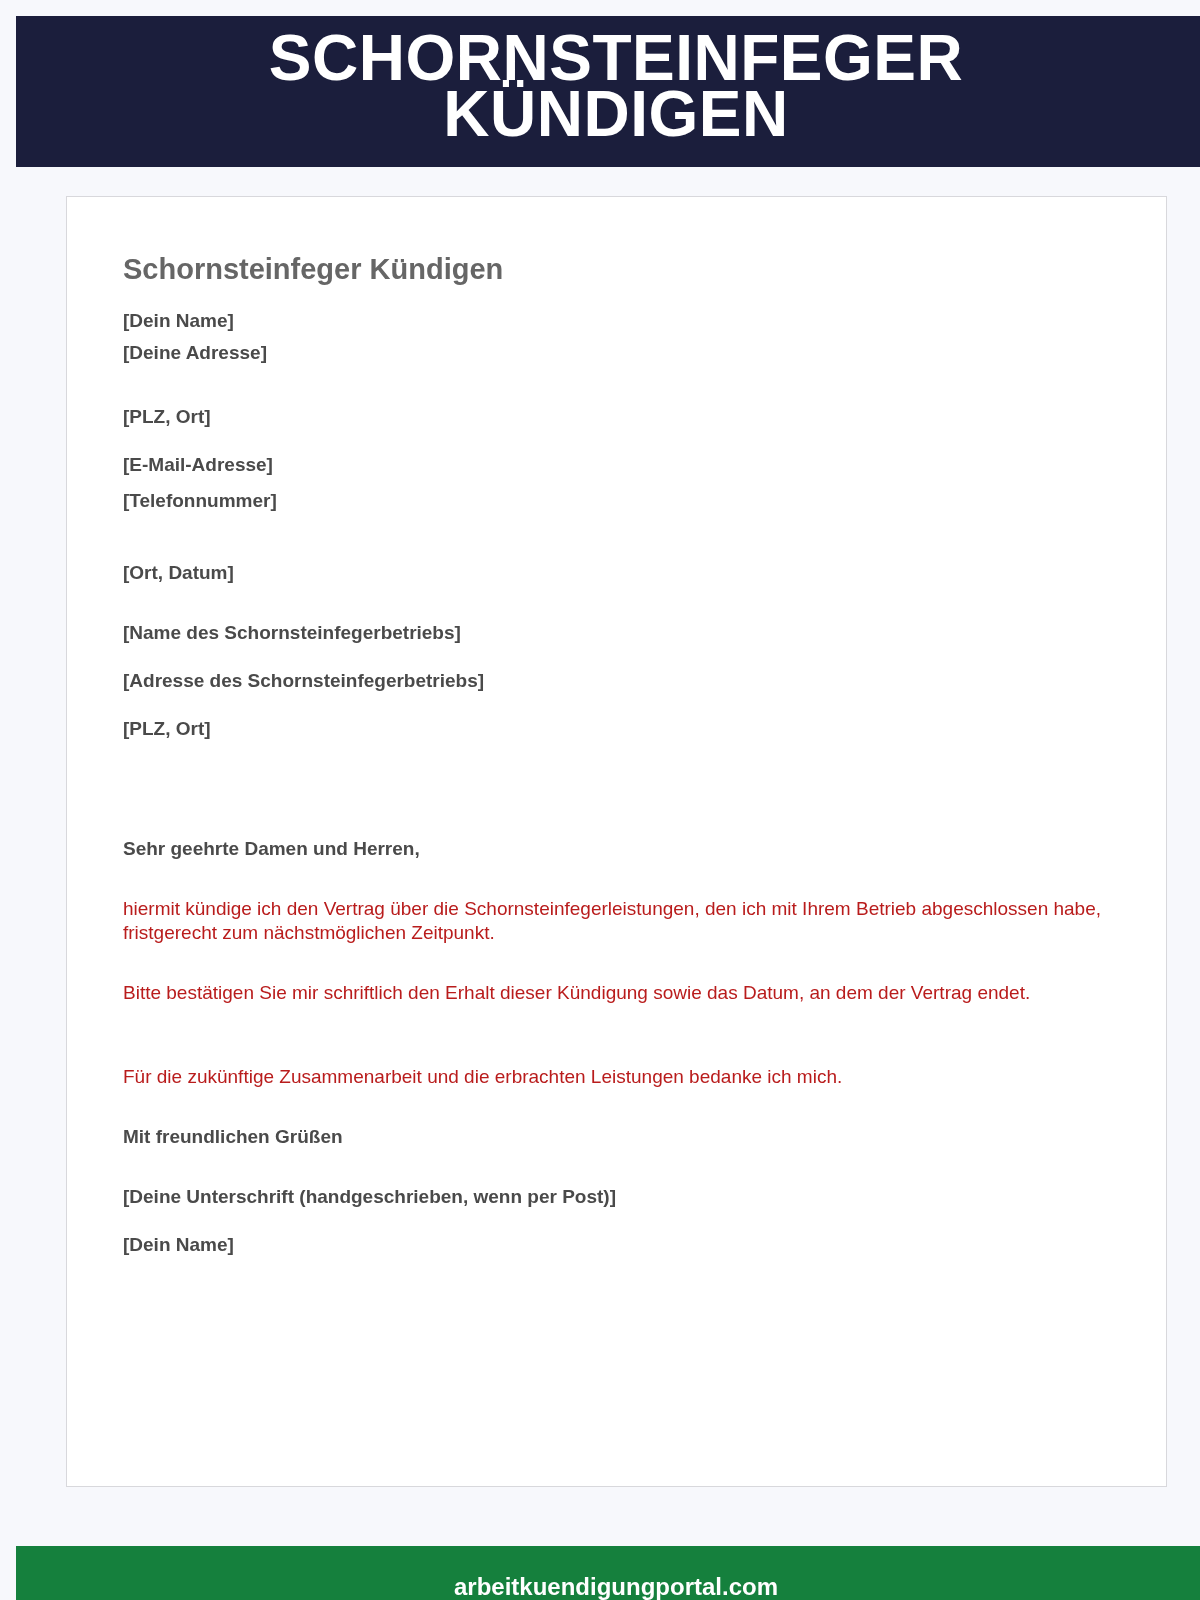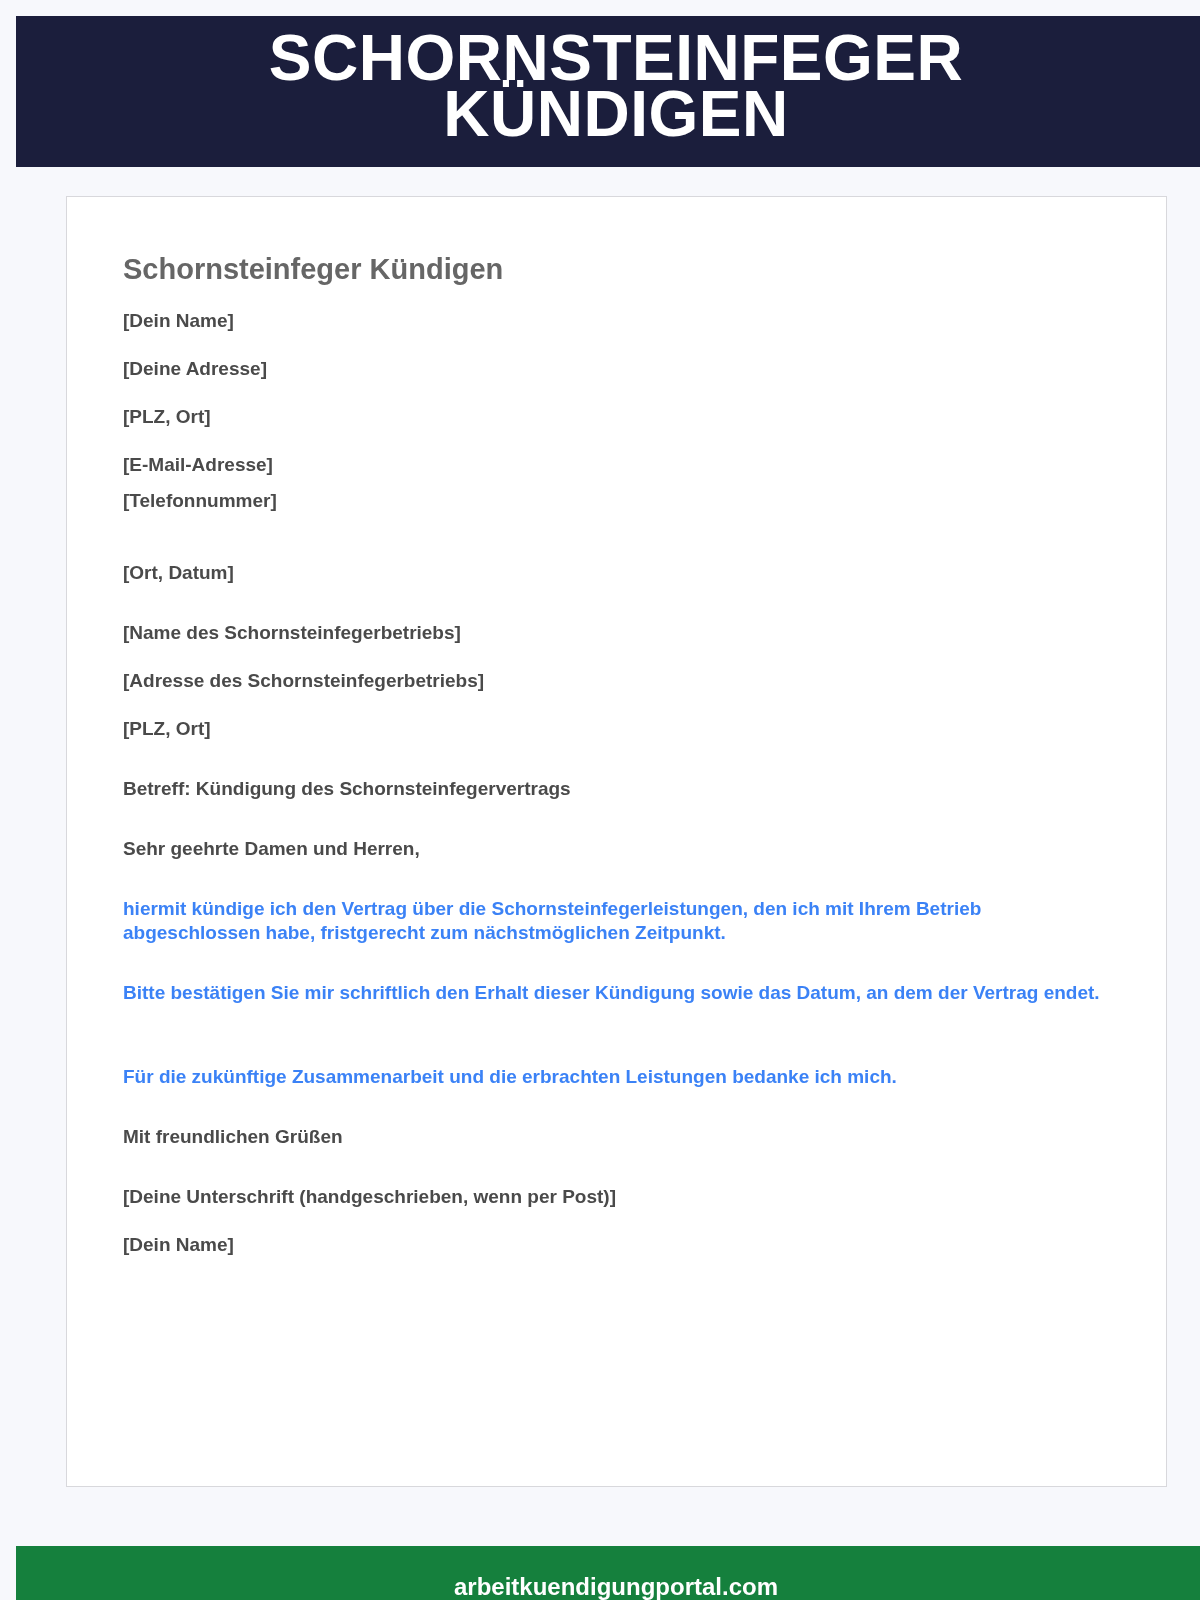--- a/index.html
+++ b/index.html
@@ -52,22 +52,22 @@
       font-weight: bold;
       color: #4a4a4a;
       line-height: 24px;
       white-space: nowrap;
     }
     .para {
       position: absolute;
       left: 40px;
       width: 1000px;
       font-size: 19px;
-      font-weight: bold;
-      color: #3b82f6;
+      font-weight: normal;
+      color: #b91c1c;
       line-height: 24px;
     }
     .footer {
       position: absolute;
       left: 0; top: 1530px;
       width: 1200px; height: 82px;
       background: #15803d;
       display: flex;
       align-items: center;
       justify-content: center;
@@ -82,32 +82,31 @@
 <body>
 
 <header class="header">
   <h1 class="header-title">SCHORNSTEINFEGER KÜNDIGEN</h1>
 </header>
 
 <main class="card">
   <h2 class="doc-title">Schornsteinfeger Kündigen</h2>
 
   <div class="line" style="top:96px">[Dein Name]</div>
-  <div class="line" style="top:144px">[Deine Adresse]</div>
+  <div class="line" style="top:128px">[Deine Adresse]</div>
   <div class="line" style="top:192px">[PLZ, Ort]</div>
   <div class="line" style="top:240px">[E-Mail-Adresse]</div>
   <div class="line" style="top:276px">[Telefonnummer]</div>
 
   <div class="line" style="top:348px">[Ort, Datum]</div>
 
   <div class="line" style="top:456px">[Adresse des Schornsteinfegerbetriebs]</div>
   <div class="line" style="top:408px">[Name des Schornsteinfegerbetriebs]</div>
   <div class="line" style="top:504px">[PLZ, Ort]</div>
 
-  <div class="line" style="top:564px">Betreff: Kündigung des Schornsteinfegervertrags</div>
 
   <div class="line" style="top:624px">Sehr geehrte Damen und Herren,</div>
 
   <p class="para" style="top:684px">hiermit kündige ich den Vertrag über die Schornsteinfegerleistungen, den ich mit Ihrem Betrieb abgeschlossen habe, fristgerecht zum nächstmöglichen Zeitpunkt.</p>
   <p class="para" style="top:768px">Bitte bestätigen Sie mir schriftlich den Erhalt dieser Kündigung sowie das Datum, an dem der Vertrag endet.</p>
   <p class="para" style="top:852px">Für die zukünftige Zusammenarbeit und die erbrachten Leistungen bedanke ich mich.</p>
 
   <div class="line" style="top:912px">Mit freundlichen Grüßen</div>
 
   <div class="line" style="top:972px">[Deine Unterschrift (handgeschrieben, wenn per Post)]</div>

